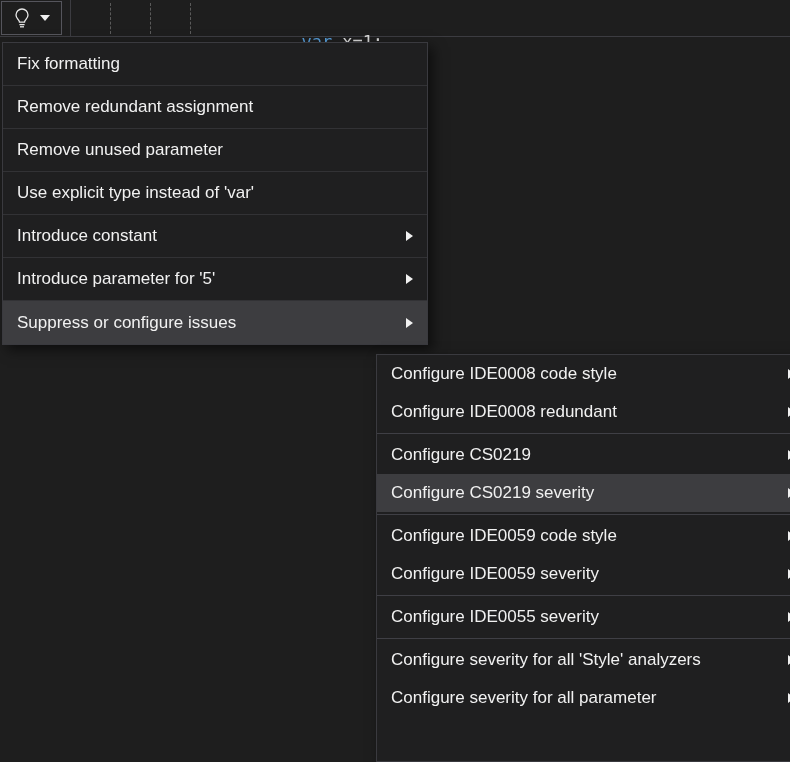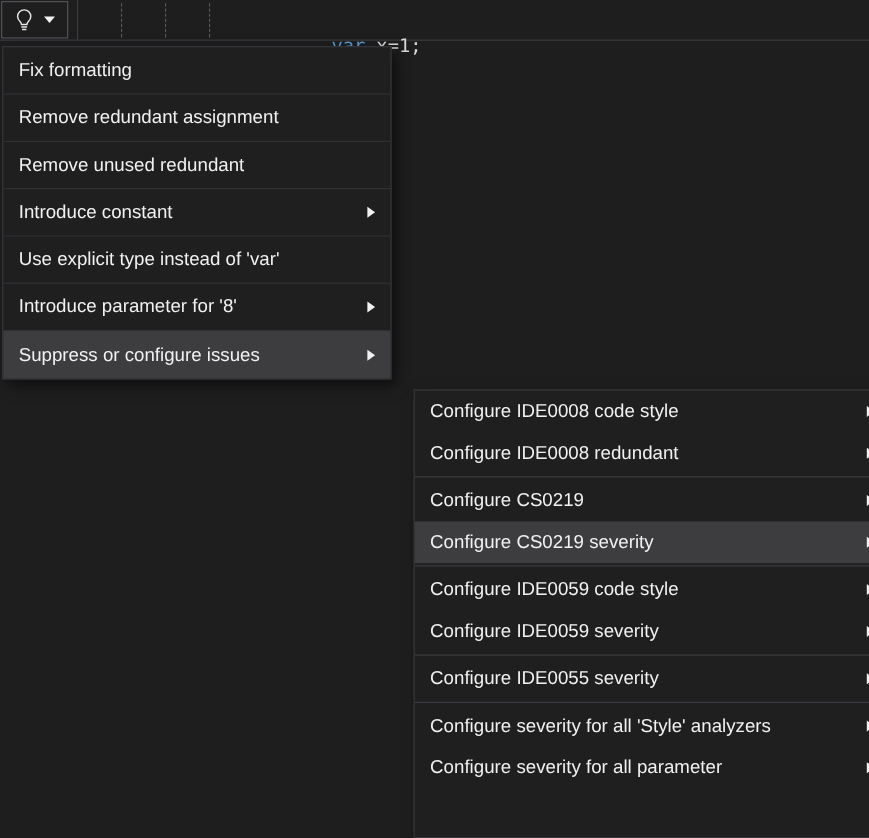--- a/index.html
+++ b/index.html
@@ -56,21 +56,21 @@
   }
   .code-rest { color:#d8d8d8; }
 
   
   .menu {
     position:absolute;
     background:#1f1f20;
     border:1px solid #3a3a3f;
     box-shadow:5px 5px 12px rgba(0,0,0,0.55);
   }
-  .main-menu { left:2px; top:42px; width:354px; }
+  .main-menu { left:2px; top:42px; width:426px; }
   .sub-menu  { left:376px; top:354px; width:434px; height:408px; }
 
   .menu-item {
     height:43px;
     display:flex; align-items:center;
     padding:0 14px 0 14px;
     font-size:17px;
     color:#f1f1f1;
     border-bottom:1px solid #323235;
     cursor:default;
@@ -123,34 +123,34 @@
 
     <div class="menu-item">
       <span class="label">Fix formatting</span>
     </div>
 
     <div class="menu-item">
       <span class="label">Remove redundant assignment</span>
     </div>
 
     <div class="menu-item">
-      <span class="label">Remove unused redundant</span>
+      <span class="label">Remove unused parameter</span>
+    </div>
+
+    <div class="menu-item">
+      <span class="label">Use explicit type instead of 'var'</span>
     </div>
 
     <div class="menu-item">
       <span class="label">Introduce constant</span>
       <span class="arrow-right"></span>
     </div>
 
     <div class="menu-item">
-      <span class="label">Use explicit type instead of 'var'</span>
-    </div>
-
-    <div class="menu-item">
-      <span class="label">Introduce parameter for '8'</span>
+      <span class="label">Introduce parameter for '5'</span>
       <span class="arrow-right"></span>
     </div>
 
 
     <div class="menu-item highlight">
       <span class="label">Suppress or configure issues</span>
       <span class="arrow-right"></span>
     </div>
   </div>
 

